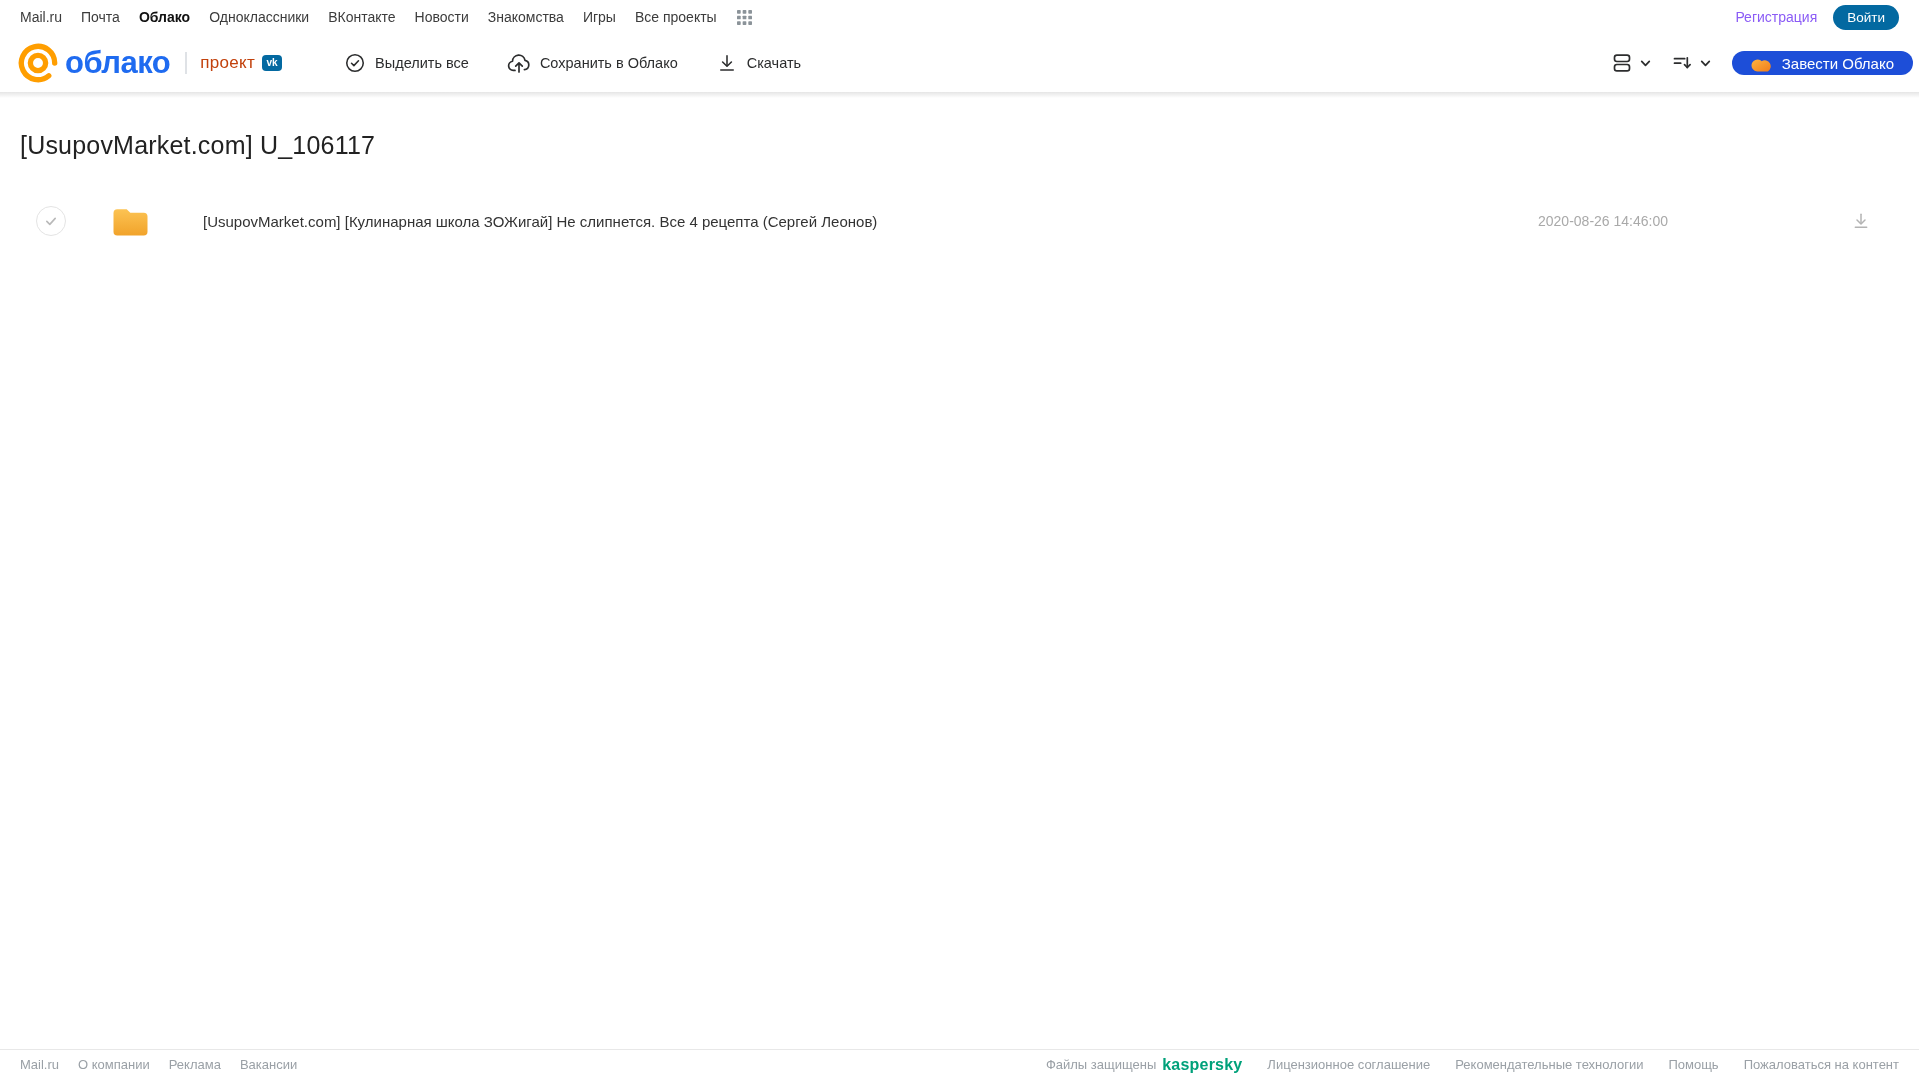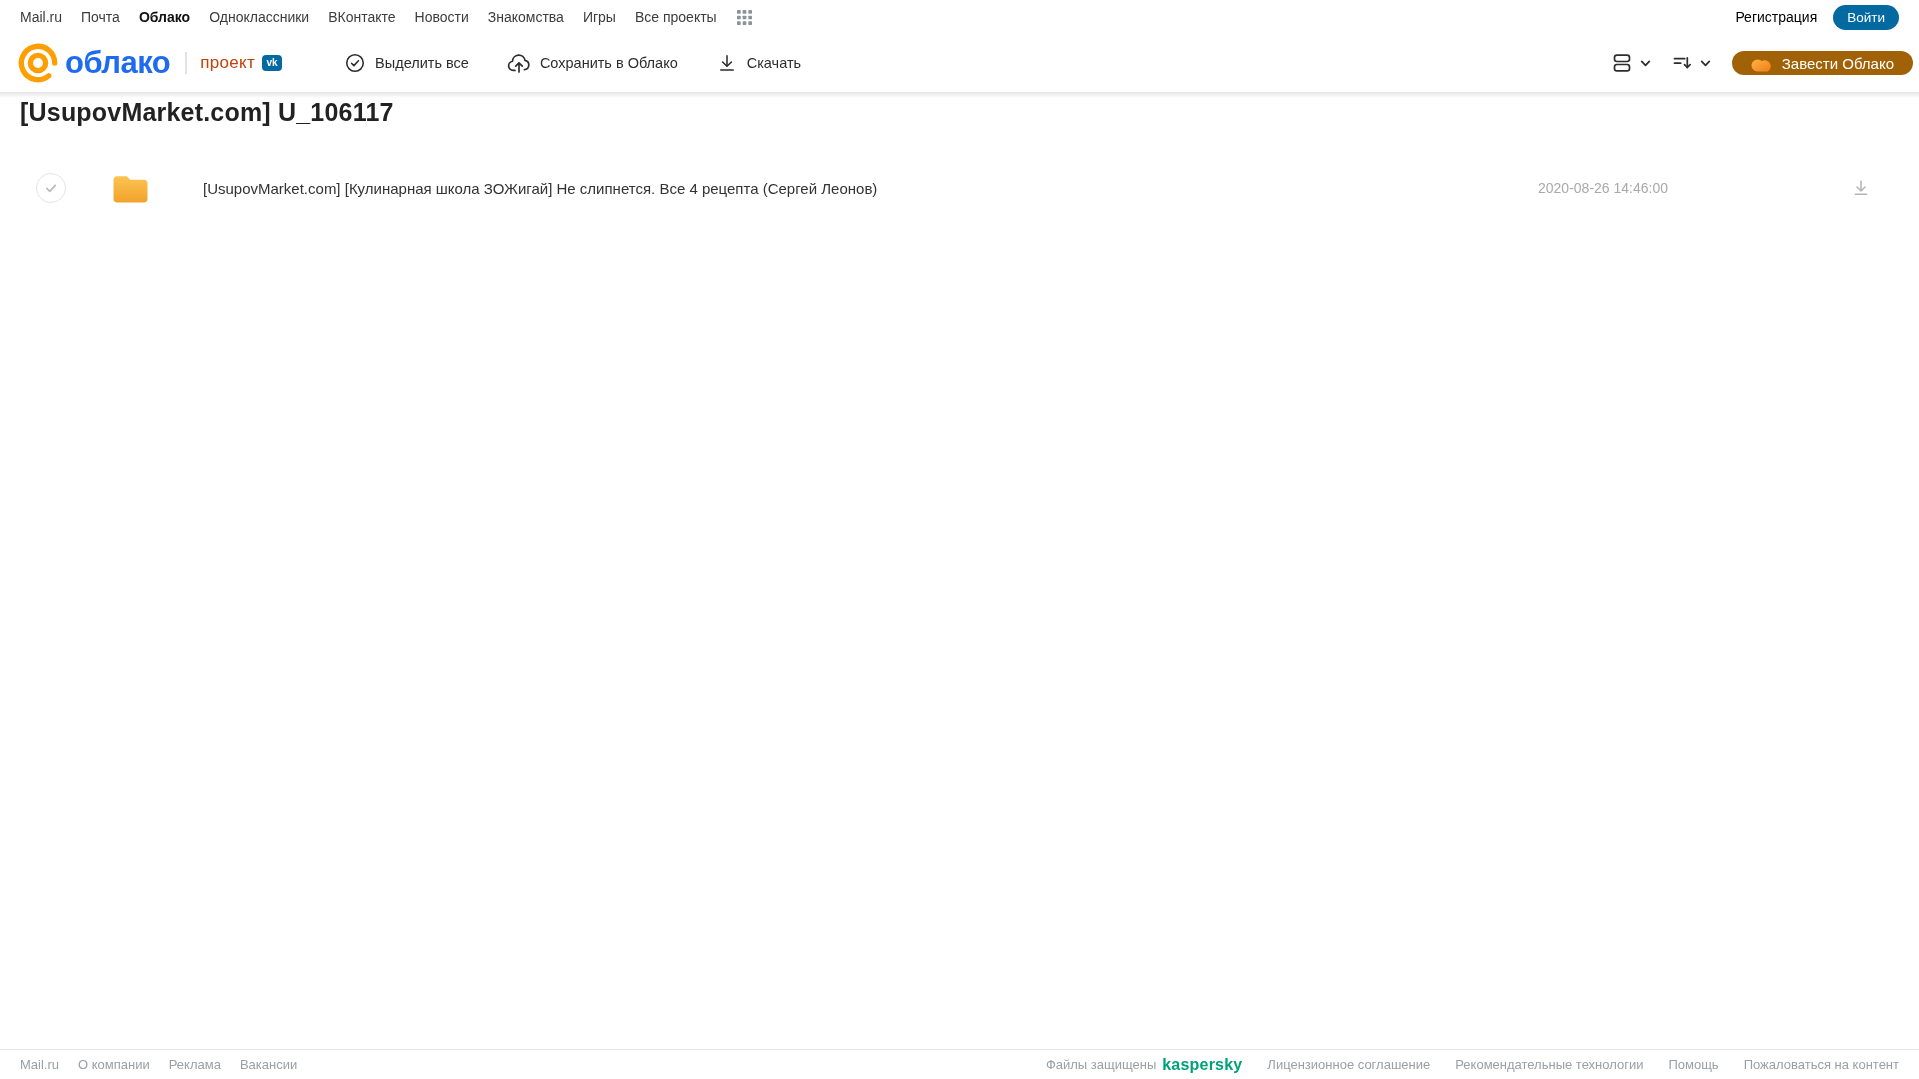--- a/index.html
+++ b/index.html
@@ -7,48 +7,48 @@
     font-family: "Liberation Sans", sans-serif; }
   .page { position: relative; width: 1919px; height: 1079px; background: #fff; }
 
   
   .topnav { display: flex; align-items: center; height: 34px; padding: 0 20px; }
   .topnav-left { display: flex; align-items: center; gap: 19px; }
   .tn { font-size: 14px; color: #3c3c3c; text-decoration: none; cursor: pointer; }
   .tn.active { font-weight: 700; color: #111; }
   .grid-icon { display: inline-flex; margin-left: 1px; cursor: pointer; }
   .topnav-right { margin-left: auto; display: flex; align-items: center; gap: 16px; }
-  .tn-reg { font-size: 14px; color: #000000; text-decoration: none; cursor: pointer; }
+  .tn-reg { font-size: 14px; color: #8b5cf6; text-decoration: none; cursor: pointer; }
   .login-btn { background: #0369a1; color: #fff; border: none; border-radius: 14px;
     font-size: 13.5px; padding: 5px 14px; cursor: pointer; font-family: inherit; }
 
   
   .appbar { display: flex; align-items: center; height: 58px; padding: 0 6px 0 17px; }
   .logo { display: flex; align-items: center; cursor: pointer; }
   .logo-text { font-size: 31px; font-weight: 700; color: #1f6bf0; letter-spacing: -0.5px; margin-left: 6px; }
   .logo-divider { width: 2px; height: 22px; background: #dfe2e6; margin: 0 13px 0 15px; }
   .logo-project { font-size: 17px; color: #c2410c; letter-spacing: 0.3px; }
   .vk-badge { display: inline-flex; align-items: center; justify-content: center;
     background: #0369a1; color: #fff; font-size: 10px; font-weight: 700;
     border-radius: 4px; width: 20px; height: 16px; margin-left: 7px; line-height: 1; }
 
   .toolbar { display: flex; align-items: center; gap: 38px; margin-left: 62px; }
   .tb-btn { display: flex; align-items: center; gap: 9px; background: none; border: none;
     font-family: inherit; font-size: 14.5px; color: #2c2d2e; cursor: pointer; }
 
   .appbar-right { margin-left: auto; display: flex; align-items: center; gap: 18px; }
   .icon-btn { display: flex; align-items: center; gap: 5px; background: none; border: none; cursor: pointer; }
-  .create-cloud-btn { display: flex; align-items: center; gap: 8px; background: #a16207;
+  .create-cloud-btn { display: flex; align-items: center; gap: 8px; background: #1d4ed8;
     border: none; border-radius: 12px; height: 24px; padding: 0 19px; margin-left: 2px;
     color: #fff; font-family: inherit; font-size: 15px; cursor: pointer; }
   .header-shadow { height: 6px; background: linear-gradient(to bottom, rgba(0,0,0,0.10), rgba(0,0,0,0)); }
 
   
   main { padding: 0 20px; }
-  .page-title { font-size: 25px; font-weight: 700; color: #222; letter-spacing: 0.2px; }
+  .page-title { margin-top: 33px; font-size: 25px; font-weight: 400; color: #222; letter-spacing: 0.2px; }
   .file-row { display: flex; align-items: center; margin-top: 38px; height: 46px; cursor: pointer; gap: 28px; }
   .checkbox { width: 30px; height: 30px; margin-left: 16px; border: 1px solid #e4e4e4;
     border-radius: 50%; display: flex; align-items: center; justify-content: center; background: #fff; }
   .folder-wrap { margin-left: 18px; display: flex; }
   .file-name { margin-left: 26px; font-size: 15px; color: #333; text-decoration: none; }
   .file-date { margin-left: auto; font-size: 14px; color: #a9a9a9; }
   .row-download { margin-left: 155px; margin-right: 28px; display: flex; cursor: pointer; }
 
   
   footer { position: absolute; left: 0; right: 0; bottom: 0; height: 30px;

